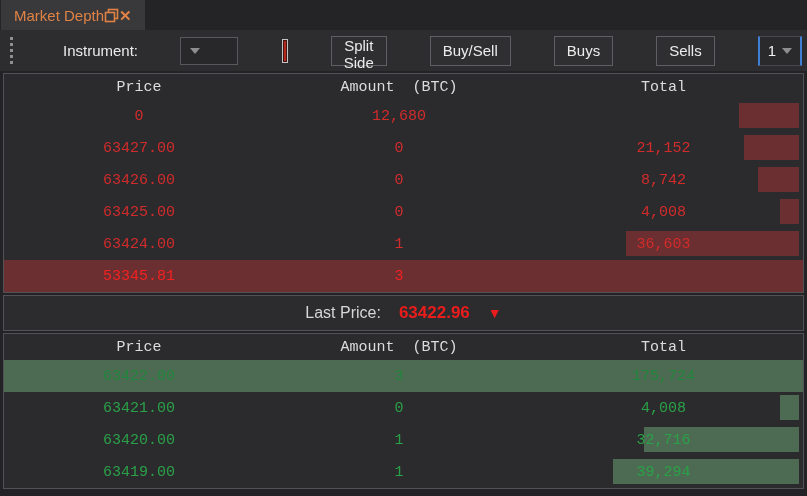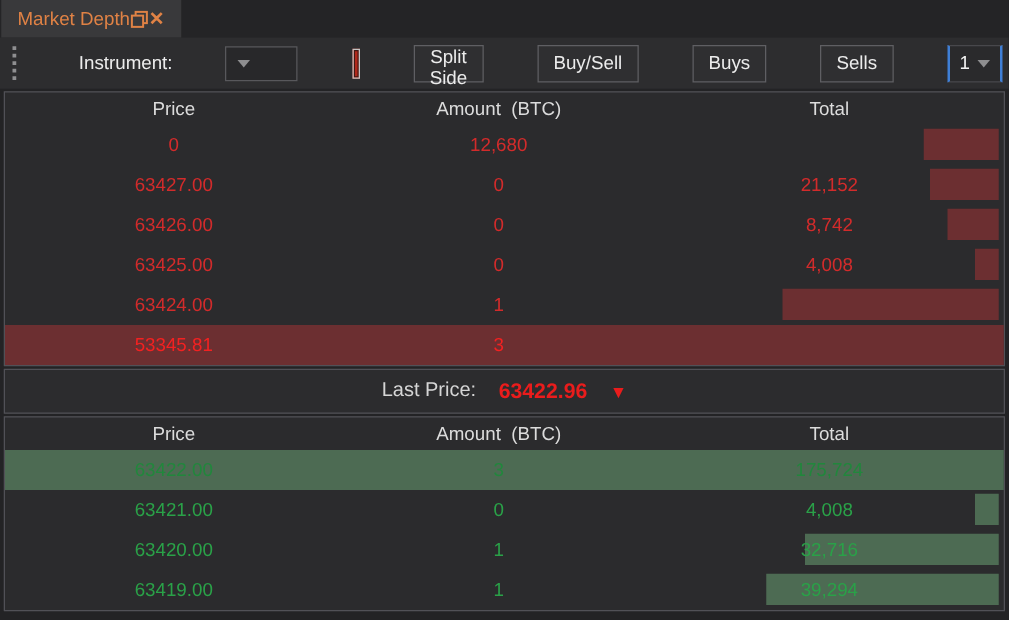--- a/index.html
+++ b/index.html
@@ -39,21 +39,21 @@
     font-family:"Liberation Sans", sans-serif; cursor:pointer;
   }
   .level-combo {
     width:70px; height:30px; background:#2a2a2c; position:relative;
     border-top:1px solid #48484c; border-bottom:1px solid #48484c;
     border-left:2px solid var(--combo-blue); border-right:2px solid var(--combo-blue);
     display:flex; align-items:center; padding:0 8px; gap:6px; font-size:15px; color:#f2f2f2;
   }
   .level-combo .combo-text { flex:1; }
   
-  .panel { margin:2px 3px 0 3px; border:1px solid #515157; background:#2b2b2d; }
+  .panel { margin:2px 3px 0 3px; border:1px solid #515157; background:#2b2b2d;font-family:Liberation Mono, monospace; }
   .thead { height:26px; display:grid; grid-template-columns:270px 250px 1fr; align-items:center; }
   .th { text-align:center; color:#dcdcdc; font-size:15px; white-space:pre; }
   .depth-row { height:32px; position:relative; display:grid; grid-template-columns:270px 250px 1fr; align-items:center; cursor:pointer; }
   .depth-row .cell { text-align:center; font-size:15px; position:relative; z-index:1; }
   .depth-row .bar { position:absolute; right:4px; top:3px; bottom:4px; }
   .depth-row.maxed .bar { left:0; right:0; top:0; bottom:0; width:auto !important; }
   .sell .cell { color:var(--sell-red); }
   .sell .bar { background:var(--sell-bar); }
   .sell.maxed .cell { color:#f32121; }
   .buy .cell { color:var(--buy-green); }
@@ -134,20 +134,21 @@
       <div class="depth-row sell">
         <div class="bar" style="width: 19px;"></div>
         <div class="cell">63425.00</div>
         <div class="cell">0</div>
         <div class="cell">4,008</div>
       </div>
       <div class="depth-row sell">
         <div class="bar" style="width: 173px;"></div>
         <div class="cell">63424.00</div>
         <div class="cell">1</div>
+        <div class="cell">36,603</div>
       </div>
       <div class="depth-row sell maxed">
         <div class="bar"></div>
         <div class="cell">53345.81</div>
         <div class="cell">3</div>
       </div>
     </div>
 </div>
 
 <div class="lastprice">

